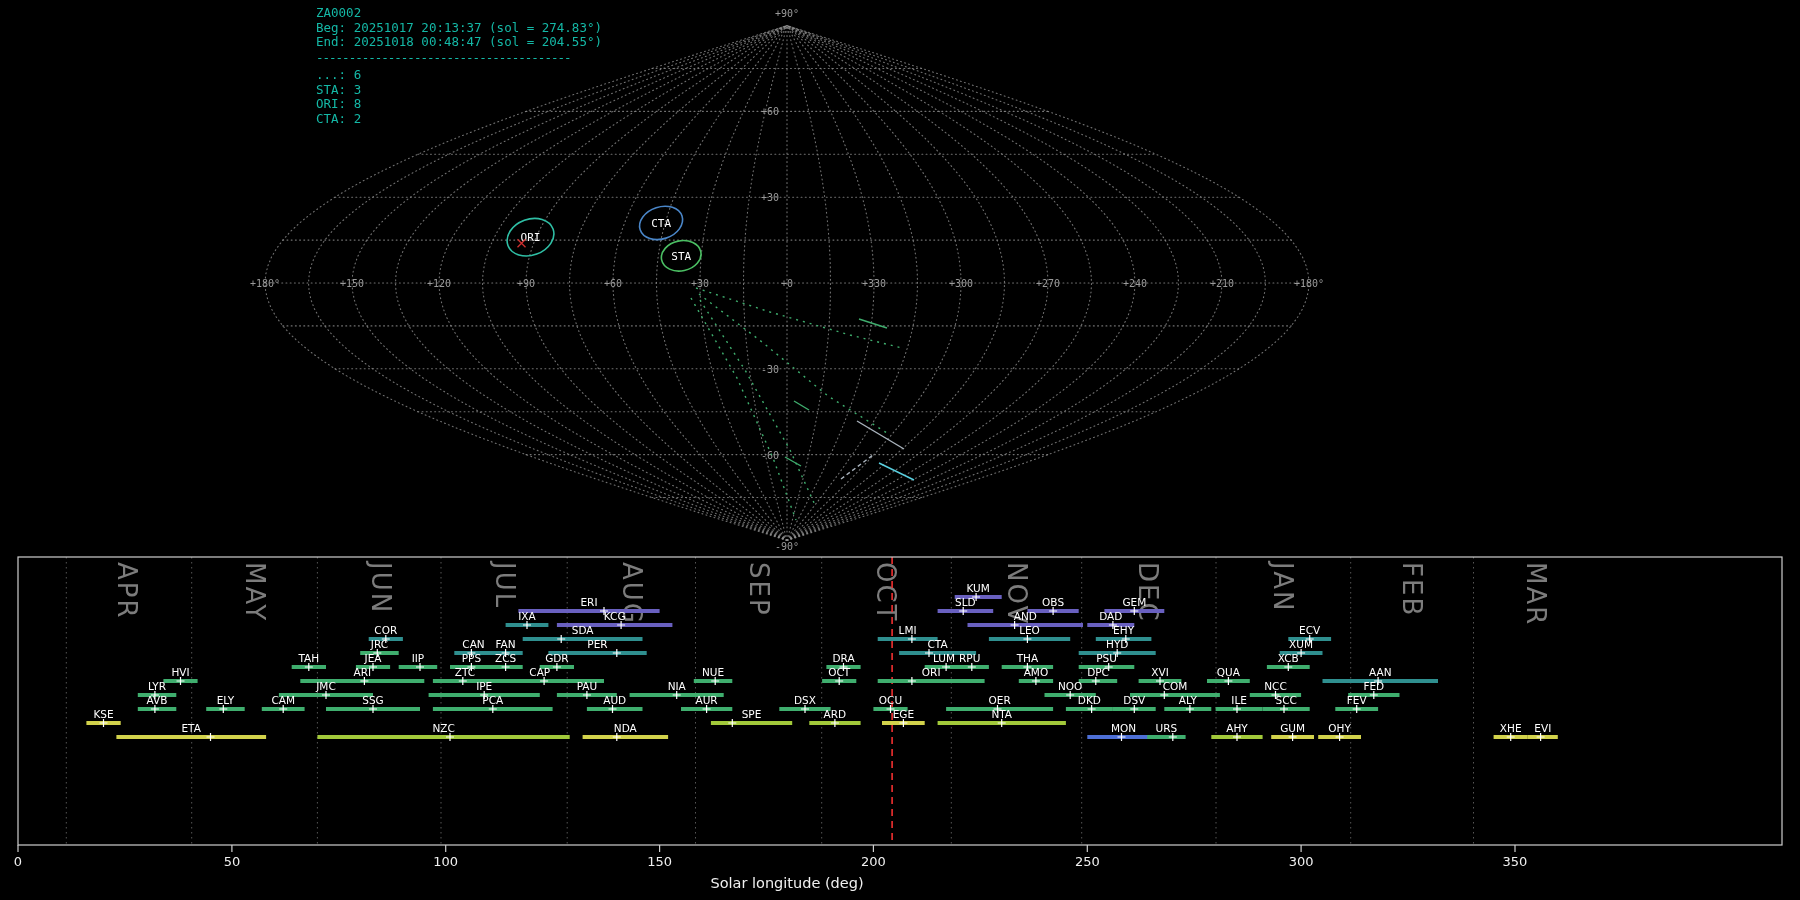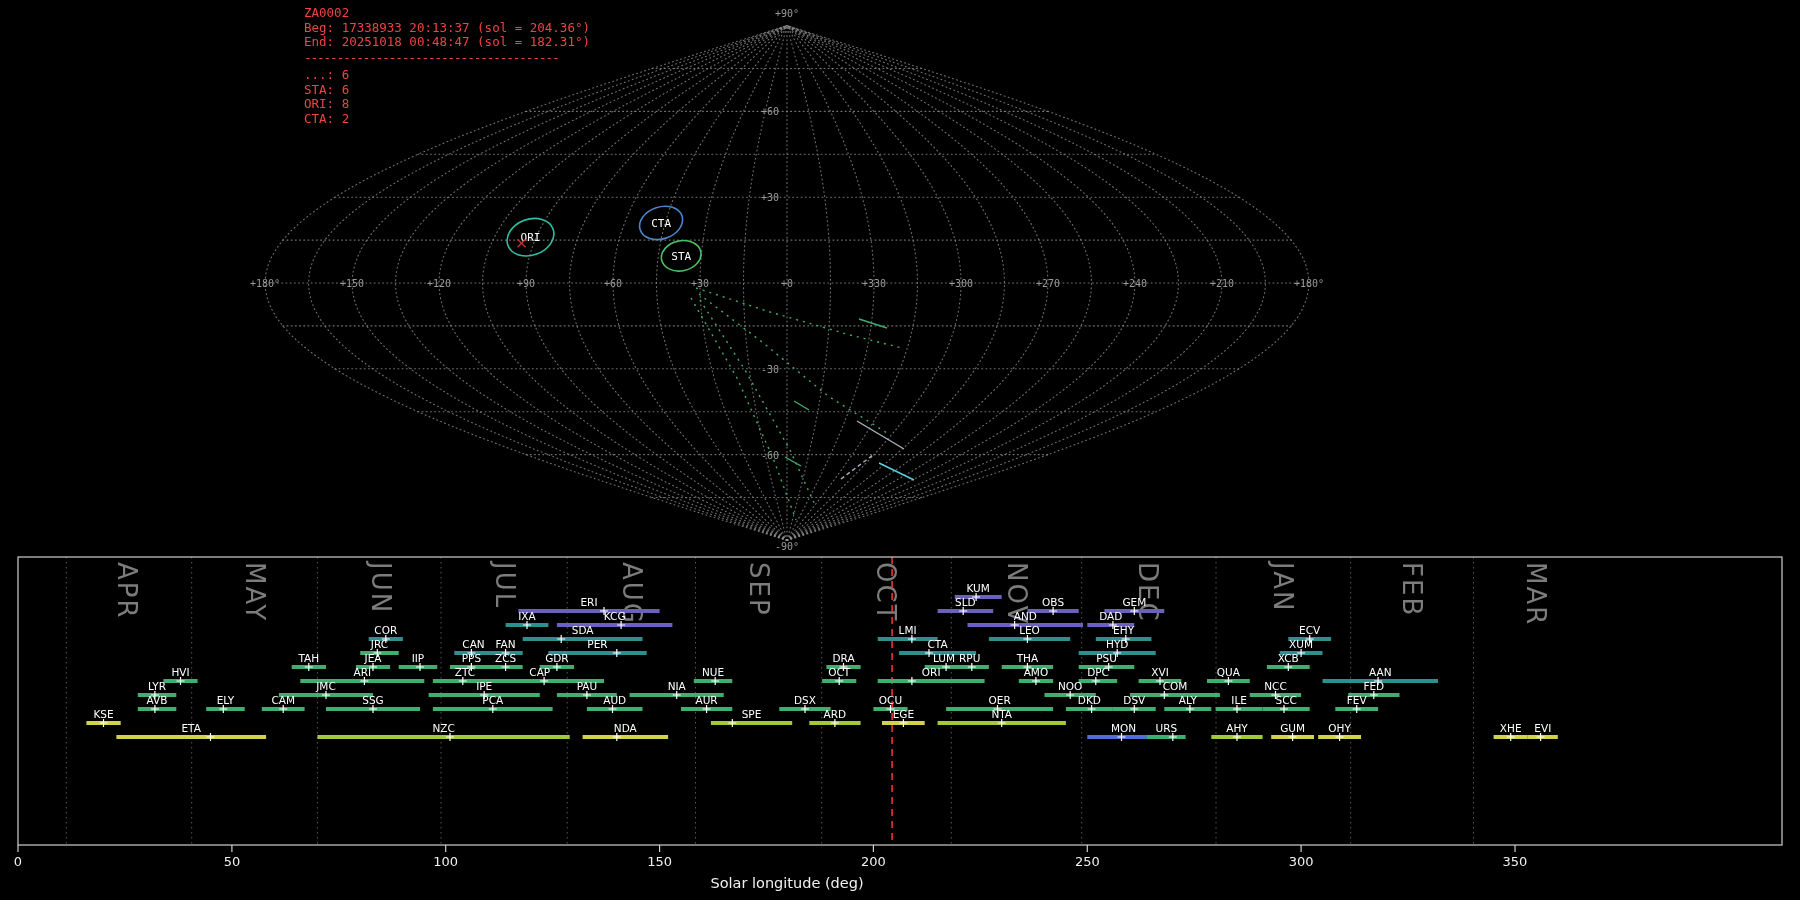--- a/index.html
+++ b/index.html
@@ -1,19 +1,19 @@
 <!DOCTYPE html>
 <html><head>
 <meta charset="utf-8">
 <style>
   *{margin:0;padding:0;box-sizing:border-box}
   html,body{background:#000}
   body{width:1800px;height:900px;overflow:hidden}
   #stage{position:relative;width:1800px;height:900px;background:#000;font-family:"DejaVu Sans",sans-serif}
-  .info{position:absolute;left:304px;top:6px;color:#ef4444;font:12.5px/14.5px "DejaVu Sans Mono",monospace;z-index:3}
+  .info{position:absolute;left:316px;top:6px;color:#14b8a6;font:12.5px/14.5px "DejaVu Sans Mono",monospace;z-index:3}
   .info .divider{letter-spacing:-1px;margin:1px 0 3px;white-space:pre}
   svg{position:absolute;left:0;display:block}
   #skymap{top:0}
   #timeline{top:556px}
   .skygrid line,.skygrid path{stroke:#8f8f8f;stroke-width:1.1;fill:none;stroke-dasharray:0.9 3.3;stroke-linecap:round;opacity:.8}
   .skylabels text{fill:#9a9a9a;font:10px "DejaVu Sans Mono",monospace}
   .radlabel{fill:#fff;font:11px "DejaVu Sans Mono",monospace}
   .mline{stroke:#565656;stroke-width:1;stroke-dasharray:1.5 3.5}
   .month{fill:#7c7c7c;font:26px "DejaVu Sans",sans-serif;letter-spacing:2px}
   .redline{stroke:#f03030;stroke-width:1.6;stroke-dasharray:7 5}
@@ -111,25 +111,25 @@
         <text x="0" y="4" text-anchor="middle" class="radlabel">CTA</text>
       </g>
       <g transform="translate(681.2 255.8)">
         <ellipse rx="20" ry="15" transform="rotate(-12)" fill="none" stroke="#4bbf63" stroke-width="1.6"></ellipse>
         <text x="0" y="4" text-anchor="middle" class="radlabel">STA</text>
       </g>
     </svg>
 
   <div class="info">
     <div>ZA0002</div>
-    <div>Beg: 17338933 20:13:37 (sol = 204.36°)</div>
-    <div>End: 20251018 00:48:47 (sol = 182.31°)</div>
+    <div>Beg: 20251017 20:13:37 (sol = 274.83°)</div>
+    <div>End: 20251018 00:48:47 (sol = 204.55°)</div>
     <div class="divider">---------------------------------------</div>
     <div>...: 6</div>
-    <div>STA: 6</div>
+    <div>STA: 3</div>
     <div>ORI: 8</div>
     <div>CTA: 2</div>
   </div>
 
   <svg id="timeline" width="1800" height="344" viewBox="0 0 1800 344">
       <g>
         <line x1="66.3" y1="1" x2="66.3" y2="289" class="mline"></line>
         <line x1="191.7" y1="1" x2="191.7" y2="289" class="mline"></line>
         <line x1="317.4" y1="1" x2="317.4" y2="289" class="mline"></line>
         <line x1="441.0" y1="1" x2="441.0" y2="289" class="mline"></line>

